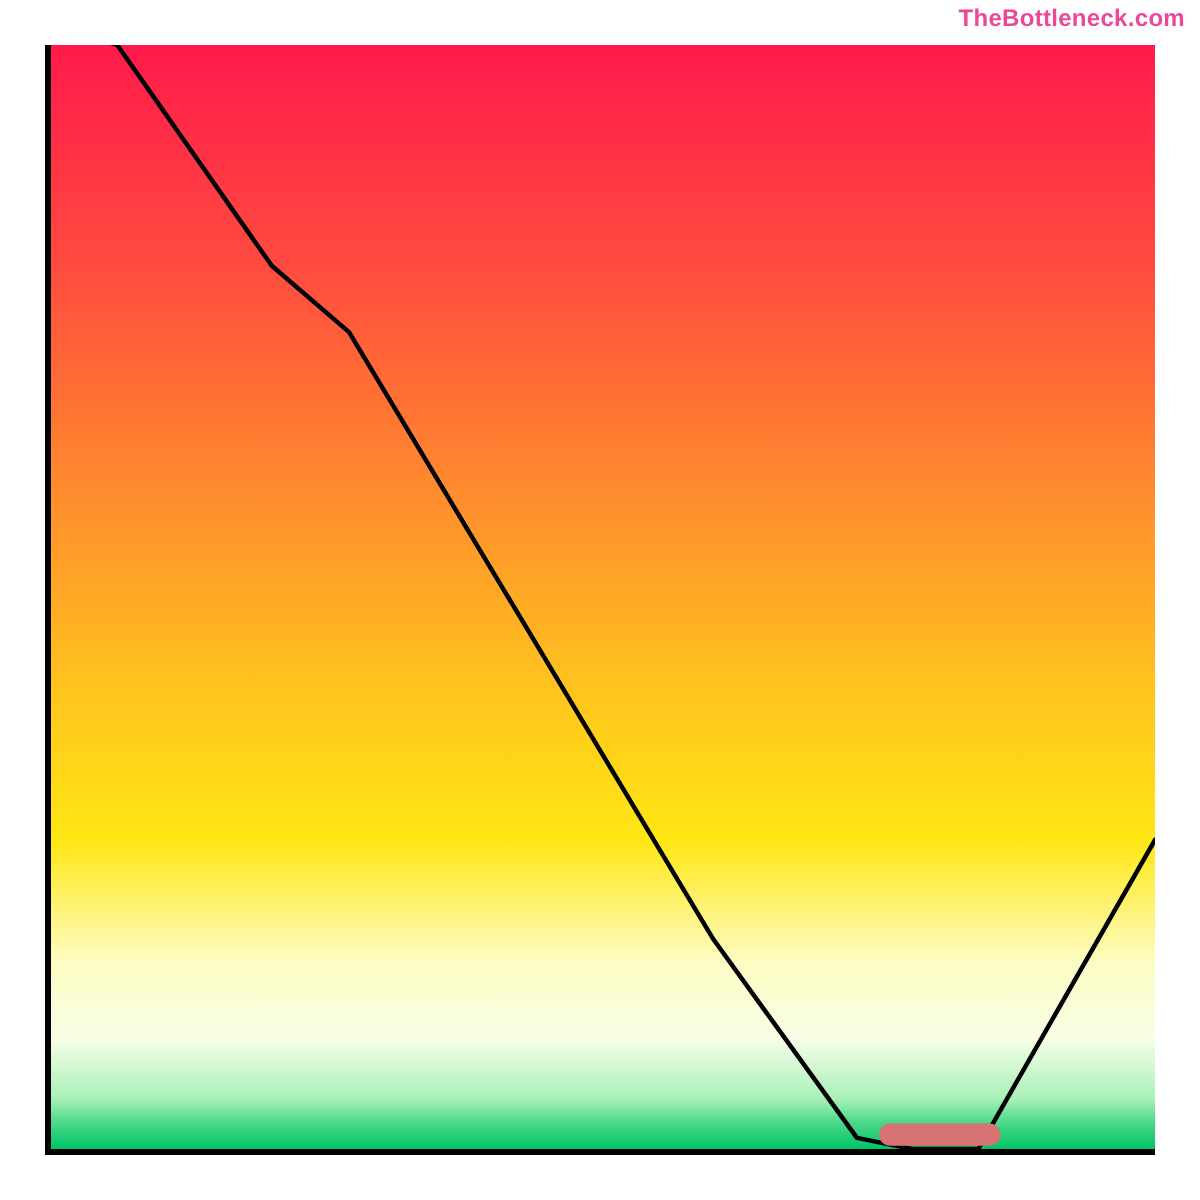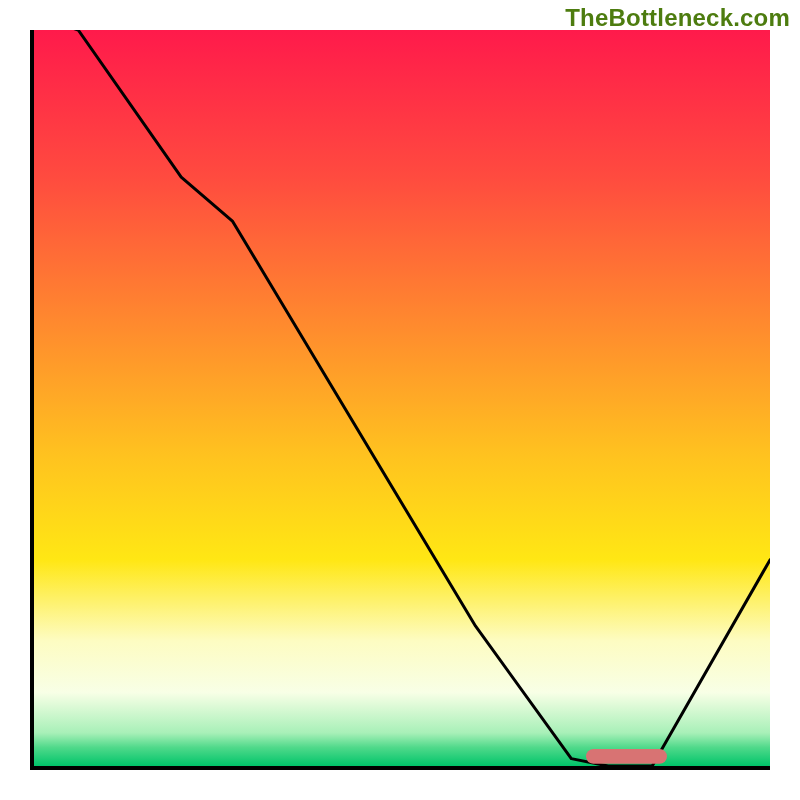--- a/index.html
+++ b/index.html
@@ -36,23 +36,23 @@
   .plot svg {
     display: block;
     width: 736px;
     height: 736px;
   }
   .watermark {
     position: absolute;
     top: 4px;
     right: 10px;
     font-family: Arial, Helvetica, sans-serif;
-    font-size: 24px;
+    font-size: 16px;
     font-weight: 600;
-    color: #4d7c0f;
+    color: #ec4899;
     letter-spacing: 0.2px;
   }
 </style>
 </head>
 <body>
 
 <div class="frame">
   <div class="watermark">TheBottleneck.com</div>
   <div class="vaxis"></div>
   <div class="haxis"></div>

